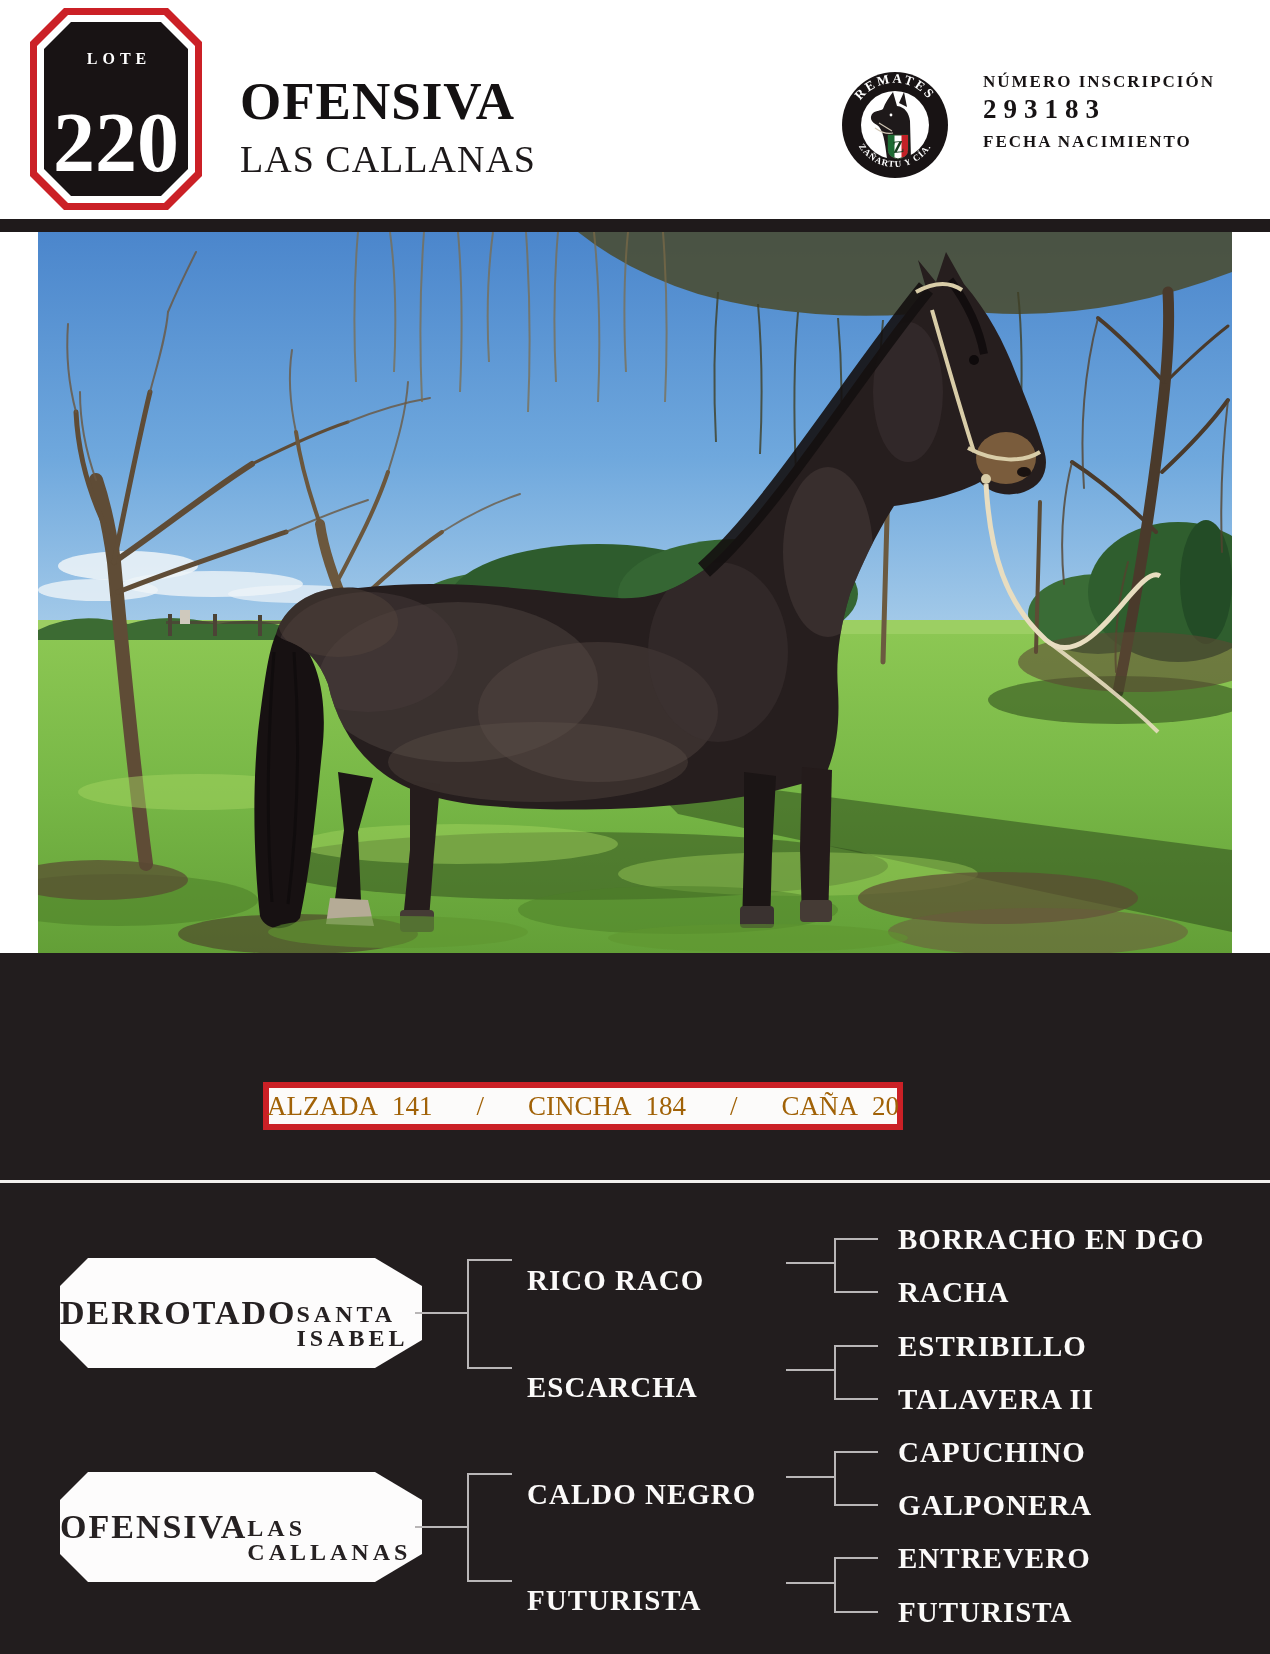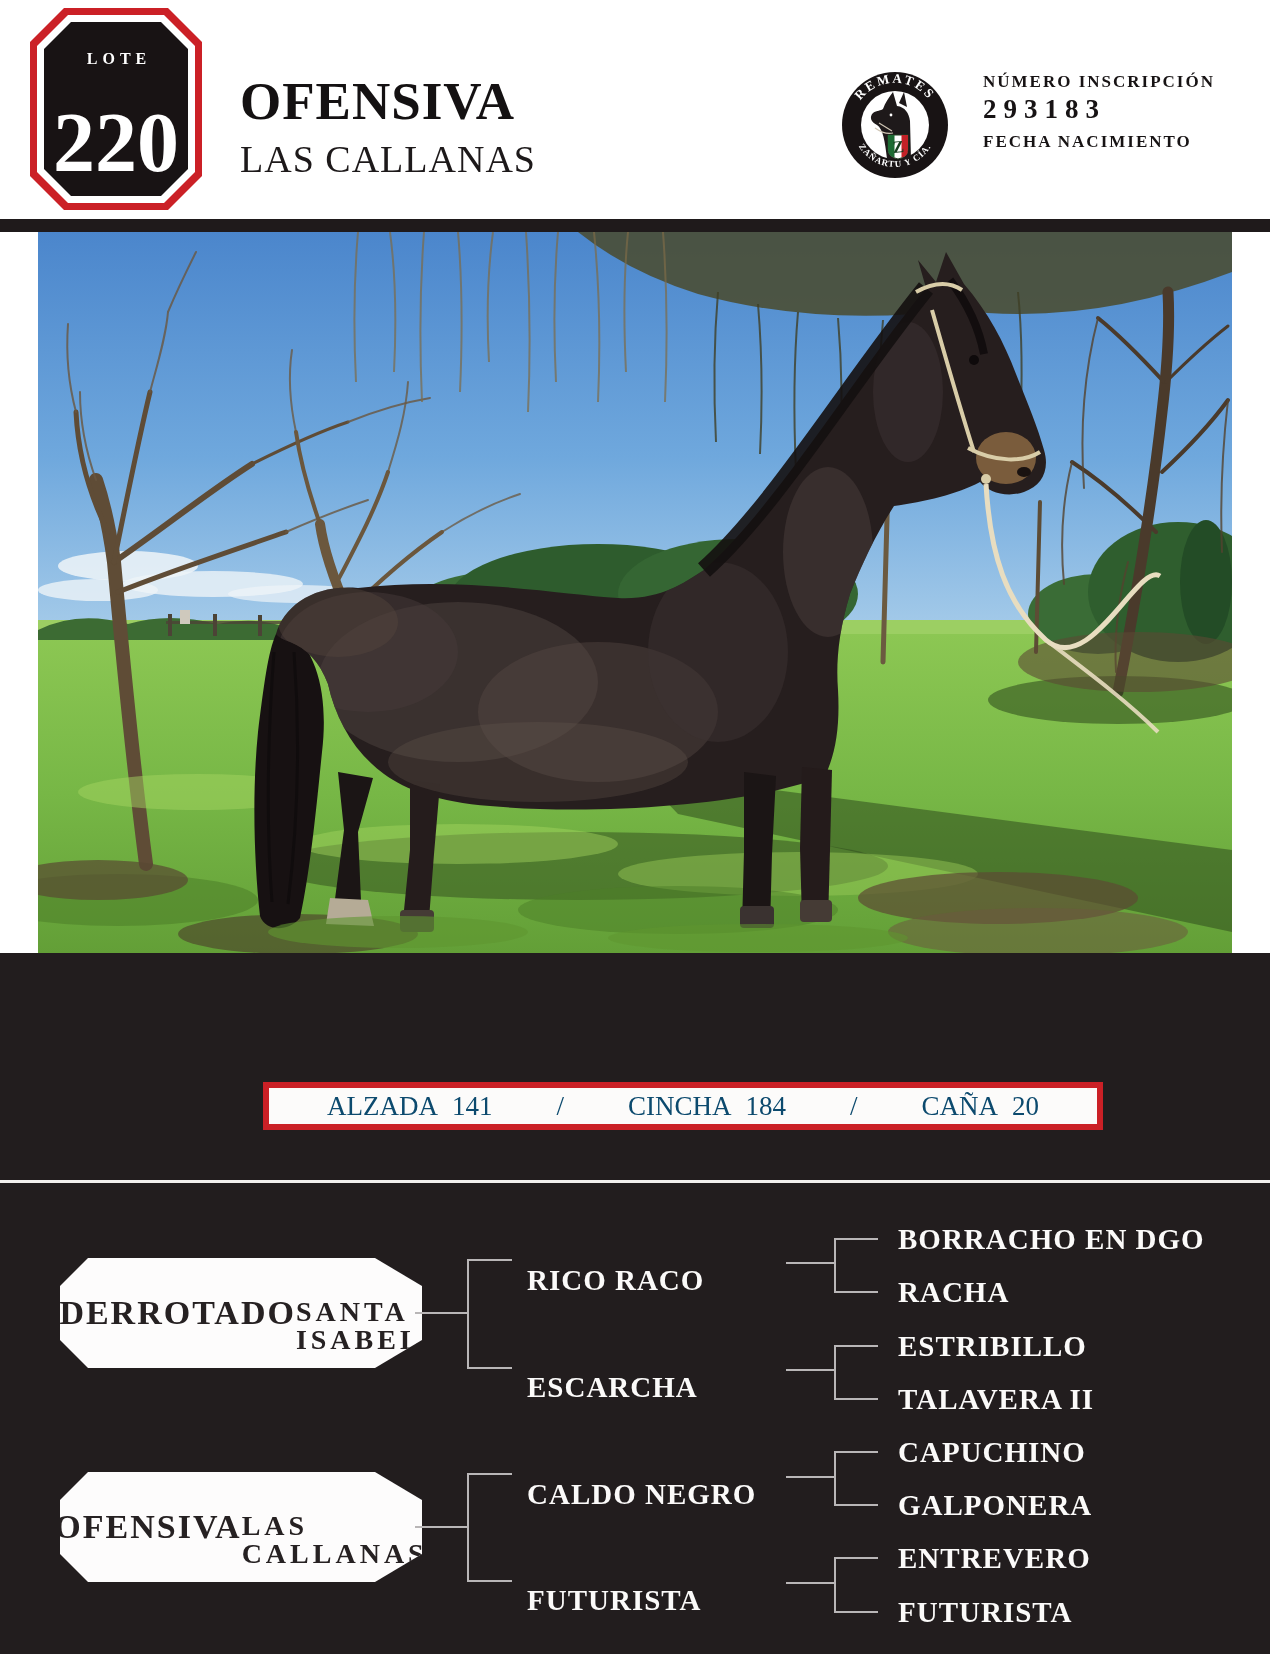--- a/index.html
+++ b/index.html
@@ -19,31 +19,31 @@
 
   .black-bar{position:absolute;left:0;top:219px;width:1270px;height:13px;background:#1f1a1b;}
 
   
   .photo{position:absolute;left:38px;top:232px;width:1194px;height:721px;}
 
   
   .dark{position:absolute;left:0;top:953px;width:1270px;height:701px;background:#221d1e;}
   .desc{position:absolute;left:0;top:68px;width:100%;text-align:center;color:#f7f5f3;
         font-size:30px;letter-spacing:1.5px;transform:translateY(-50%);}
-  .measure-box{position:absolute;left:263px;top:129px;width:840px;height:48px;box-sizing:border-box;
+  .measure-box{position:absolute;left:263px;top:129px;width:640px;height:48px;box-sizing:border-box;
         background:#fcfbfa;border:6px solid #cb2026;display:flex;align-items:center;justify-content:center;
-        gap:64px;color:#0c4a6e;font-size:27px;}
+        gap:44px;color:#a16207;font-size:27px;}
   .measure-item .val{margin-left:14px;}
   .divider{position:absolute;left:0;top:227px;width:1270px;height:3px;background:#f2f0ee;}
 
   .pbox{position:absolute;left:60px;width:362px;height:110px;background:#fdfcfc;
         clip-path:polygon(28px 0,315px 0,100% 28px,100% 82px,315px 100%,28px 100%,0 82px,0 28px);
         display:flex;flex-direction:row;align-items:center;justify-content:center;color:#262122;}
   .pbox .pname{font-size:34px;font-weight:bold;letter-spacing:2px;line-height:1;}
-  .pbox .psuffix{font-size:28px;font-weight:bold;letter-spacing:4px;line-height:1;margin-top:26px;}
+  .pbox .psuffix{font-size:24px;font-weight:bold;letter-spacing:4px;line-height:1;margin-top:26px;}
   .pbox.sire{top:305px;}
   .pbox.dam{top:519px;border-radius:14px;}
 
   .ped-name{position:absolute;color:#fbfaf9;font-size:29px;font-weight:bold;letter-spacing:1px;
         line-height:1;transform:translateY(-50%);white-space:nowrap;}
   .gp{left:527px;margin-top:19px;}
   .ggp{left:898px;}
 
   .ln{position:absolute;background:#b9b6b7;}
 </style>

